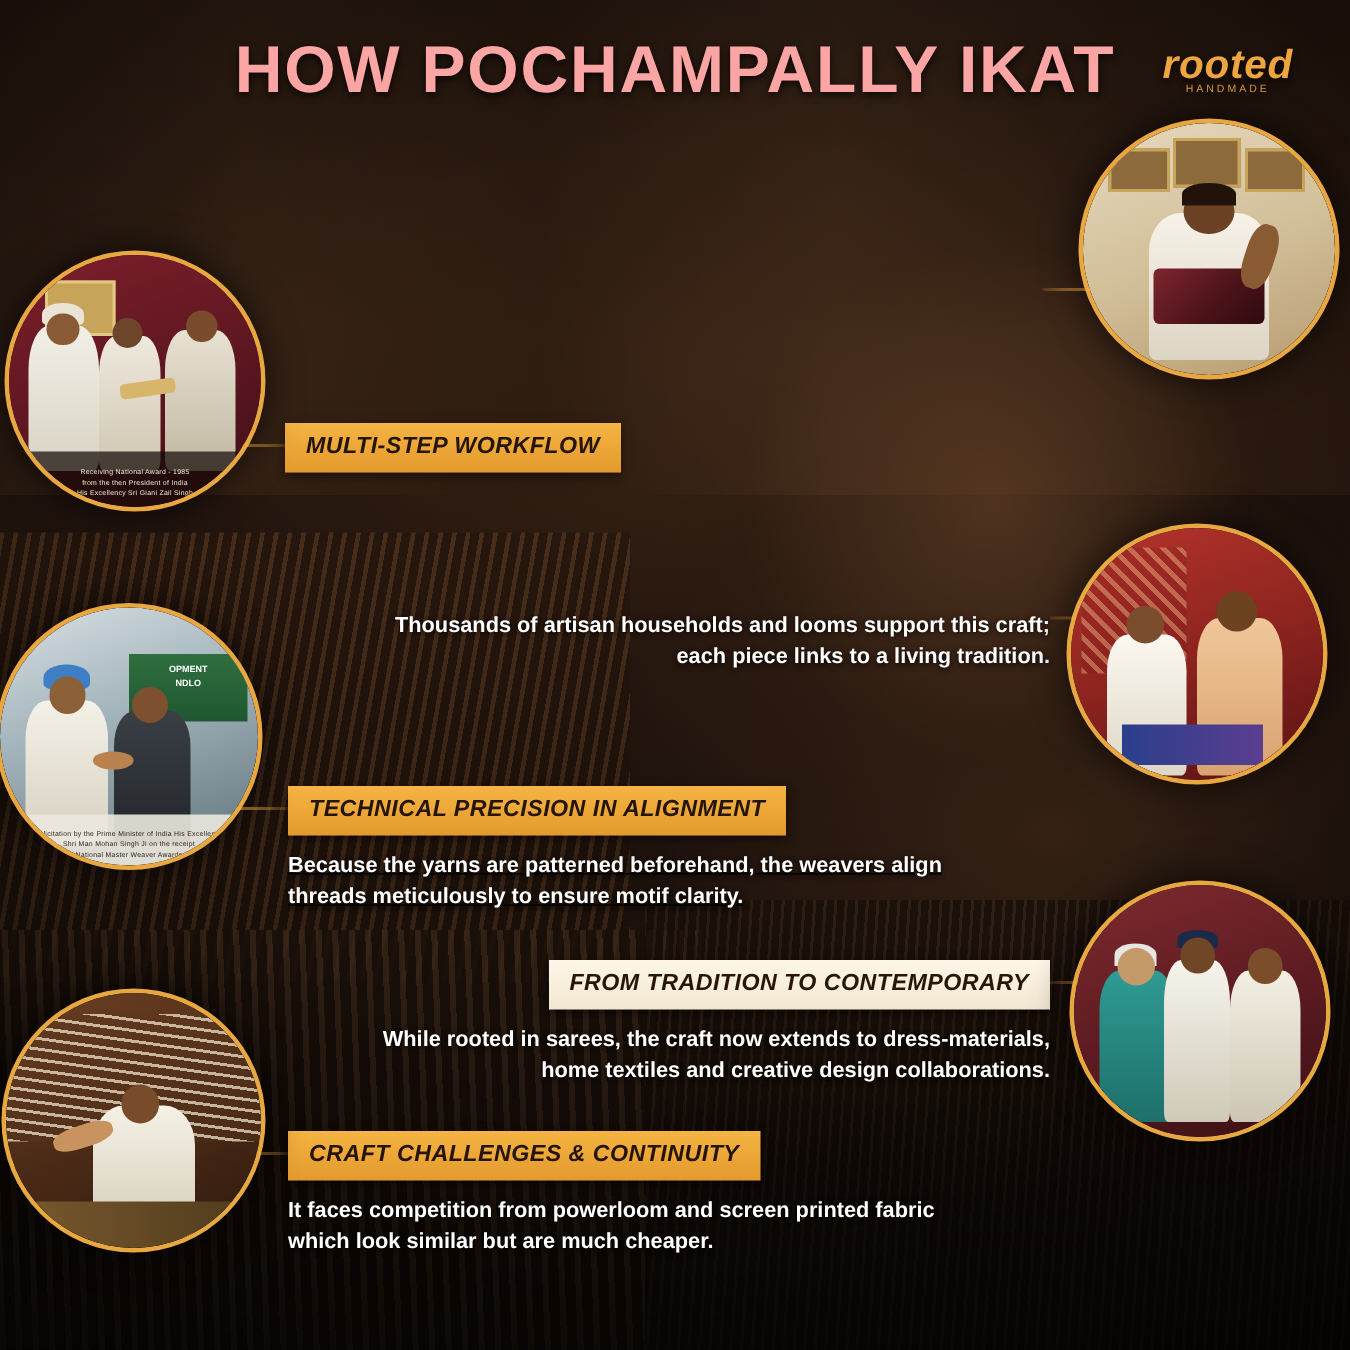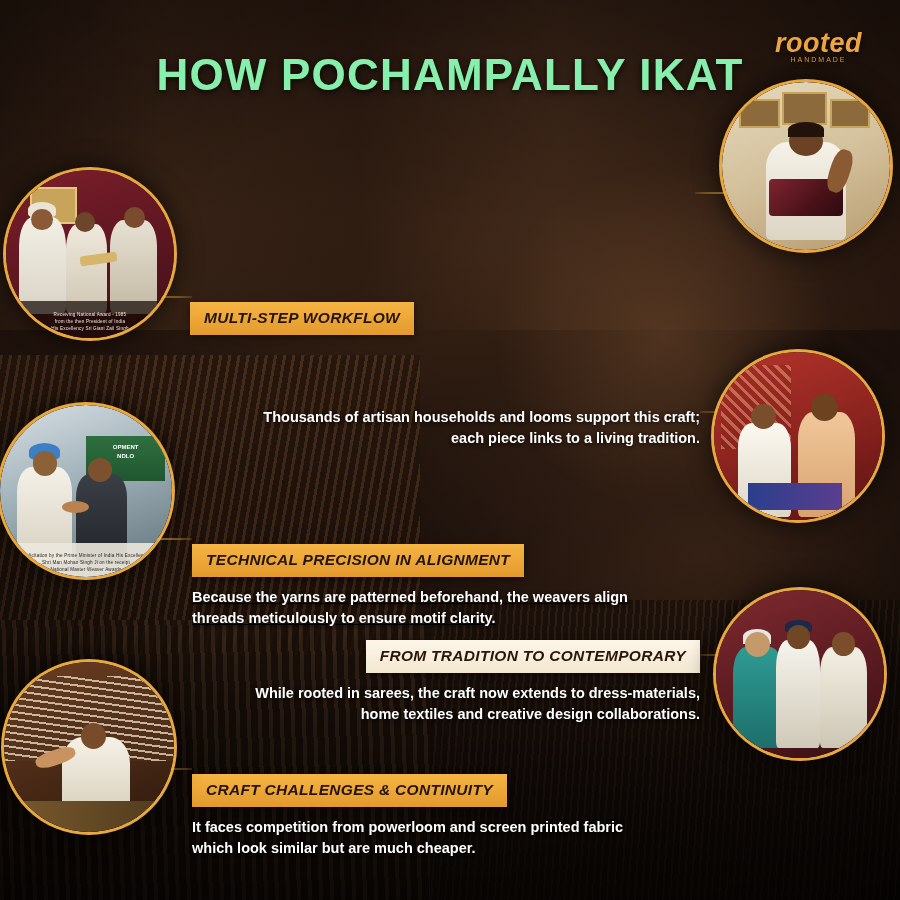--- a/index.html
+++ b/index.html
@@ -82,24 +82,23 @@
     position: absolute;
     top: 22px;
     left: 0; right: 0;
     text-align: center;
     z-index: 6;
   }
   .title-line {
     font-size: 44px;
     font-weight: bold;
     letter-spacing: 1.2px;
-    color: #86efac;
+    color: #fca5a5;
     text-shadow: 0 2px 6px rgba(0,0,0,0.75);
     line-height: 1.15;
-    margin-top: 28px;
   }
 
   
   .brand {
     position: absolute;
     top: 28px;
     right: 38px;
     z-index: 7;
     color: #eda540;
     font-size: 27px;
@@ -132,21 +131,20 @@
     font-size: 15.5px;
     font-weight: bold;
     font-style: italic;
     letter-spacing: 0.3px;
     color: #241409;
     box-shadow: 0 2px 6px rgba(0,0,0,0.5);
     white-space: nowrap;
   }
   .tag.gold {
     background: linear-gradient(180deg, #f5b443, #e39a2c);
-    margin-top: 20px;
   }
   .tag.cream {
     background: linear-gradient(180deg, #fdf6e8, #f3e7d0);
     color: #2a1608;
   }
   .body-text {
     margin-top: 10px;
     font-size: 14.5px;
     font-weight: bold;
     line-height: 1.45;

